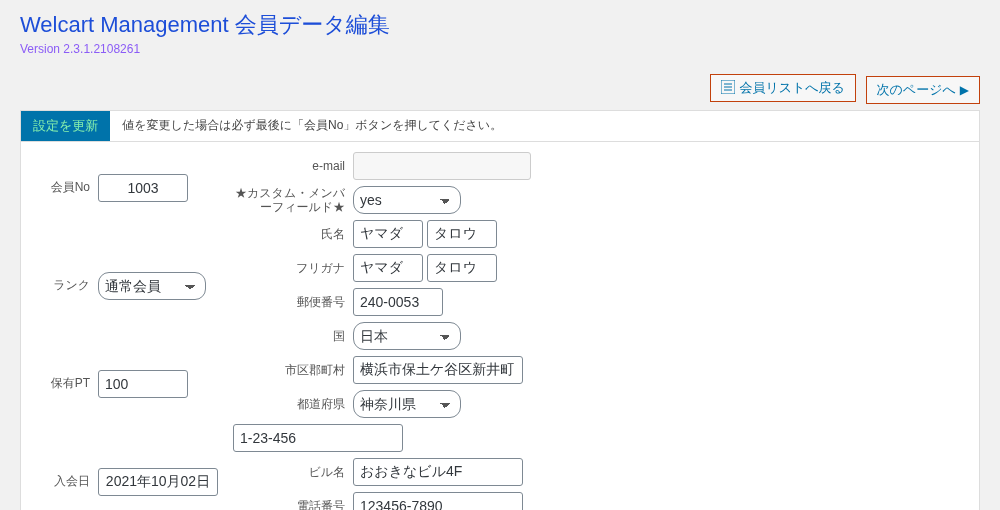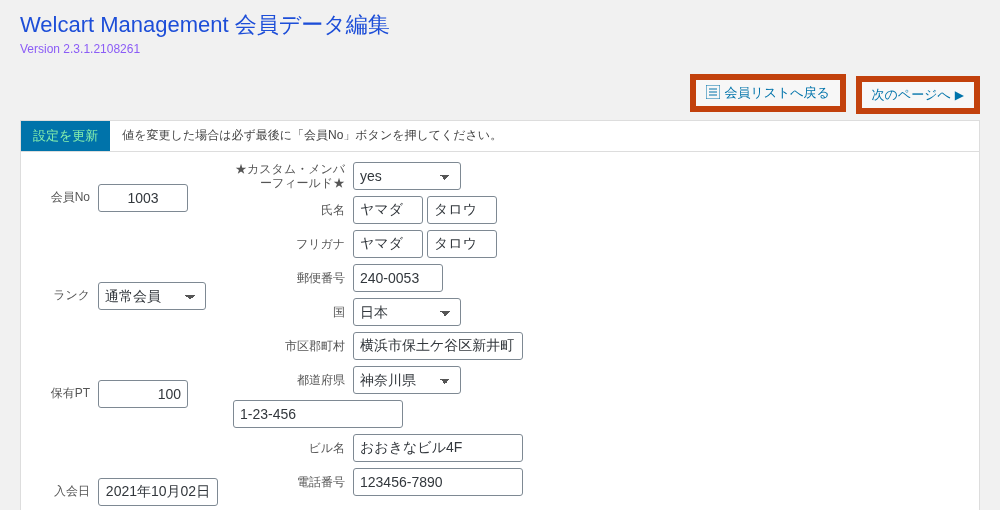--- a/index.html
+++ b/index.html
@@ -22,21 +22,21 @@
     margin-bottom: 18px;
   }
   .top-actions {
     text-align: right;
     margin-bottom: 6px;
   }
   .btn-light {
     display: inline-flex;
     align-items: center;
     background: #f7f7f7;
-    border: 6px solid #c2410c;
+    border: 1px solid #c2410c;
     color: #0073aa;
     padding: 4px 10px;
     font-size: 13px;
     cursor: pointer;
     margin-left: 6px;
     text-align: right;
   }
   .btn-light .icon { margin-right: 4px; color: #0073aa; }
   .chev-right { margin-left: 4px; color: #0073aa; font-size: 12px; }
   .update-bar {
@@ -97,30 +97,31 @@
     font-size: 14px;
     background: #fff;
     color: #32373c;
     height: 28px;
   }
   .readonly {
     background: #fffce8;
     text-align: center;
     width: 90px;
   }
-  .num-right { text-align: right; width: 90px; }
+  .num-right { text-align: left; width: 90px; }
   .select {
     appearance: none;
     -webkit-appearance: none;
     background-image: linear-gradient(45deg, transparent 50%, #555 50%), linear-gradient(135deg, #555 50%, transparent 50%);
     background-position: calc(100% - 15px) 12px, calc(100% - 10px) 12px;
     background-size: 5px 5px, 5px 5px;
     background-repeat: no-repeat;
     padding-right: 20px;
     min-width: 100px;
+    border-radius: 11px;
   }
   .w100 { width: 108px; }
   .w-sm { width: 70px; margin-right: 4px; }
   .w-md { width: 170px; }
   .email-box {
     border: 1px solid #ccc;
     background: #f7f7f7;
     border-radius: 3px;
     width: 178px;
     height: 28px;
@@ -177,20 +178,24 @@
     </div>
     <div class="spacer-block"></div>
     <div class="row">
       <div class="lbl">入会日</div>
       <input type="text" class="readonly" style="width: 120px;" value="2021年10月02日">
     </div>
   </div>
 
   <div class="col-right">
     <div class="row">
+      <div class="lbl">e-mail</div>
+      <div class="email-box"></div>
+    </div>
+    <div class="row">
       <div class="lbl" style="line-height:1.2">★カスタム・メンバーフィールド★</div>
       <select class="select w100">
         <option>yes</option>
       </select>
     </div>
     <div class="row">
       <div class="lbl">氏名</div>
       <input type="text" class="w-sm" value="ヤマダ" style="">
       <input type="text" class="w-sm" value="タロウ" style="">
     </div>

